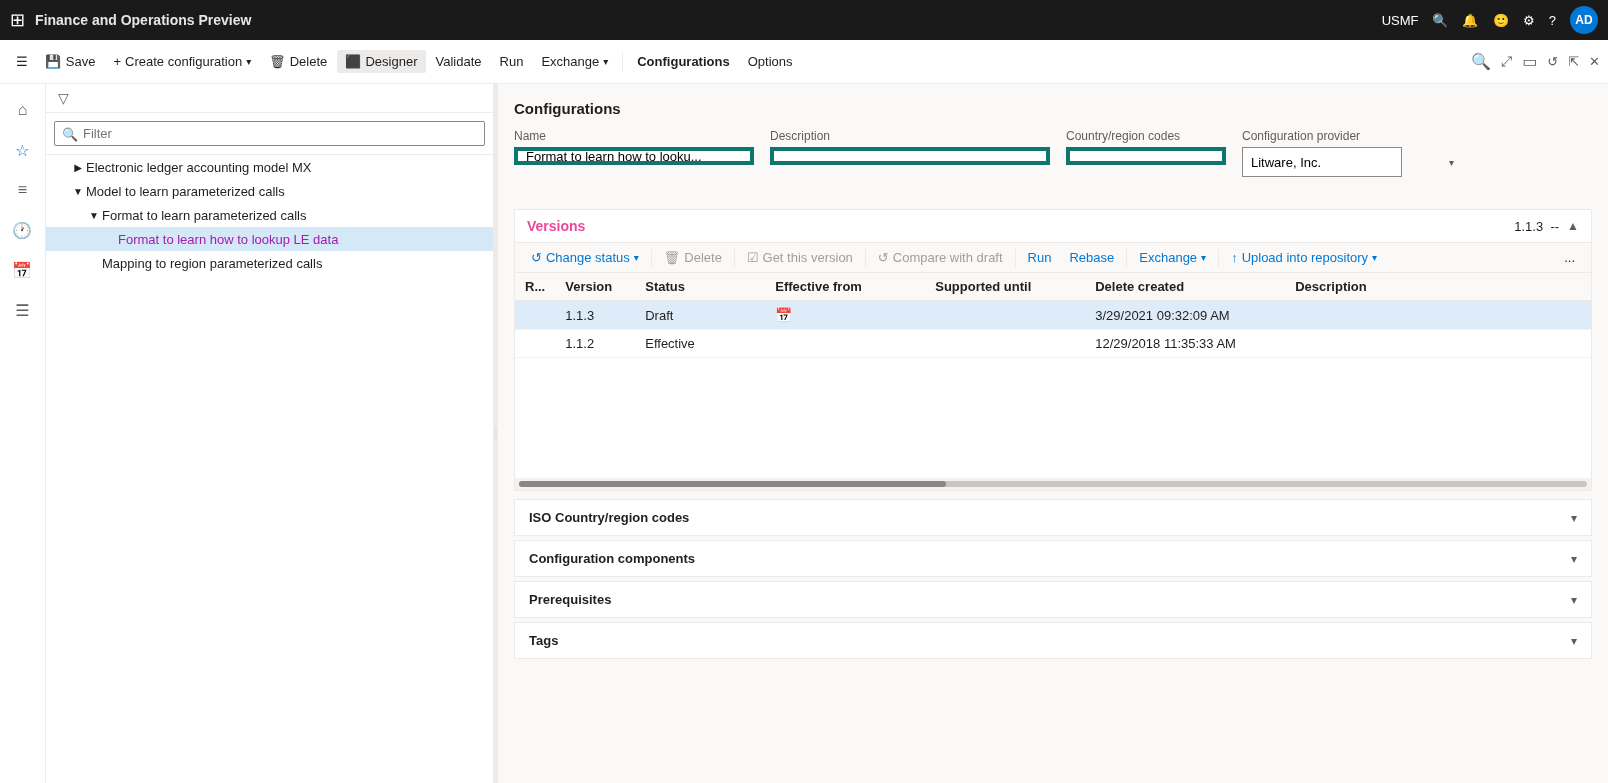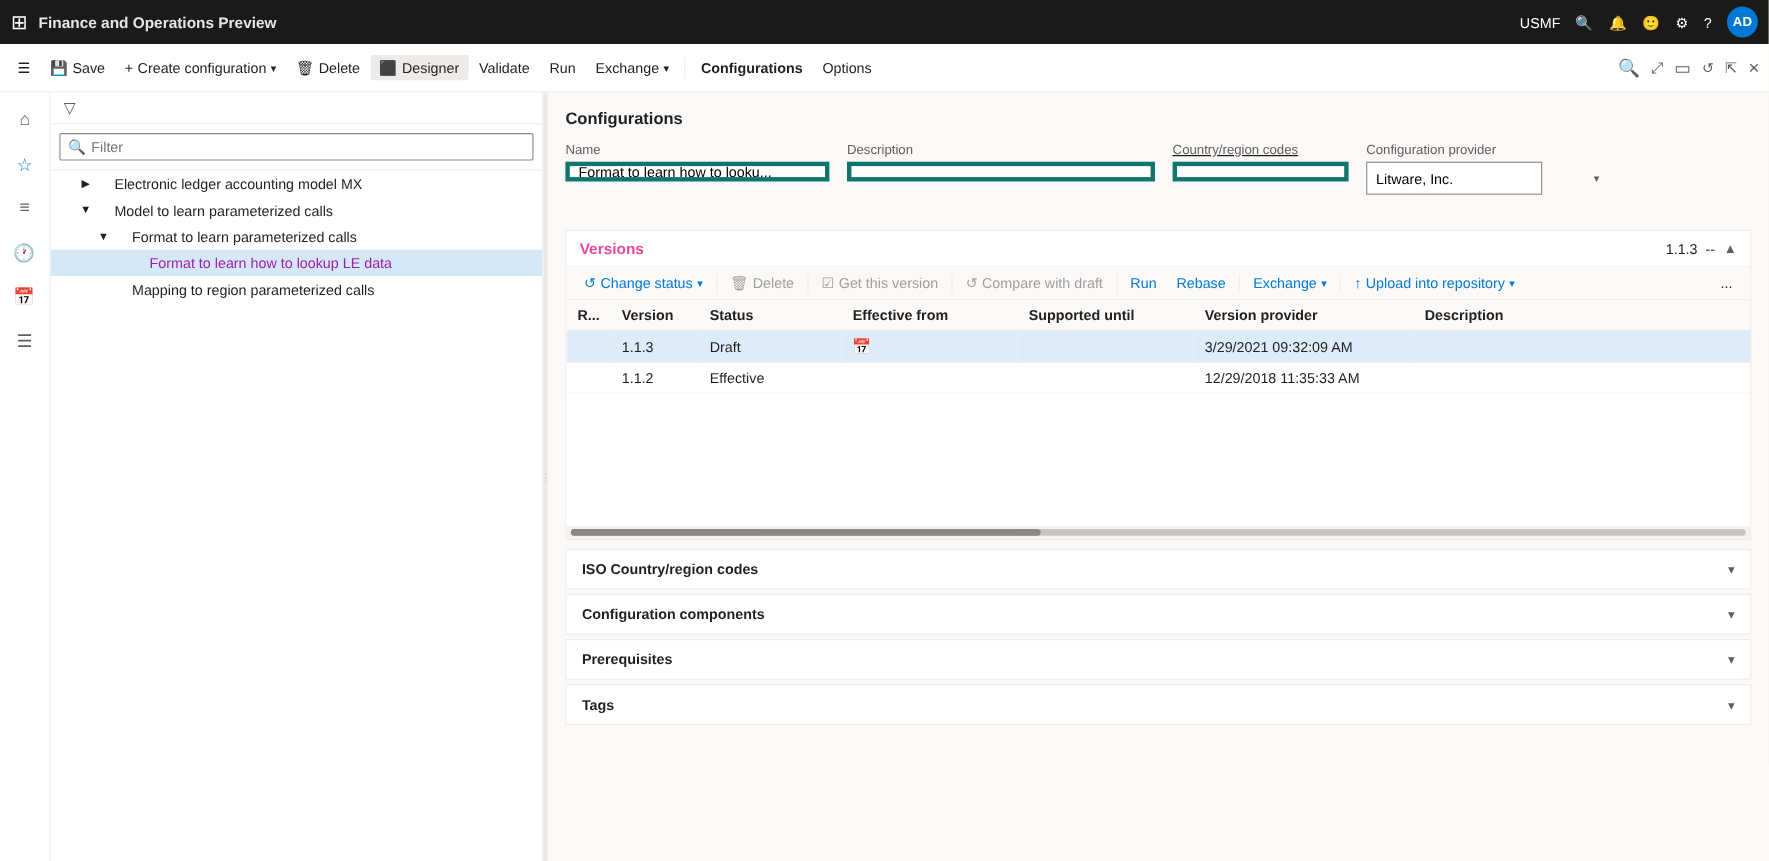--- a/index.html
+++ b/index.html
@@ -98,21 +98,21 @@
     .tree-item {
       display: flex; align-items: center;
       padding: 4px 8px; cursor: pointer; color: #201f1e;
       user-select: none;
     }
     .tree-item.selected { background: #d5e8f7; color: #0078d4; }
     .tree-toggle { width: 16px; height: 16px; display: flex; align-items: center; justify-content: center; font-size: 10px; cursor: pointer; flex-shrink: 0; }
     .tree-indent-1 { padding-left: 24px; }
     .tree-indent-2 { padding-left: 40px; }
     .tree-indent-3 { padding-left: 56px; }
-    .tree-label { font-size: 13px; margin-left: 18px; }
+    .tree-label { font-size: 13px; }
     .tree-item.selected .tree-label { color: #a21caf; font-weight: 400; }
 
     
     .resize-handle {
       width: 4px; background: #edebe9; cursor: col-resize;
       display: flex; align-items: center; justify-content: center; color: #c8c6c4;
       font-size: 10px;
     }
 
     
@@ -133,21 +133,21 @@
     }
     .form-select-wrap { position: relative; display: flex; align-items: center; }
     .form-select {
       border: 1px solid #8a8886; padding: 4px 28px 4px 8px;
       font-size: 13px; background: white; height: 30px; outline: none;
       appearance: none; cursor: pointer; min-width: 160px;
     }
     .form-select-arrow { position: absolute; right: 8px; top: 50%; transform: translateY(-50%); font-size: 10px; color: #605e5c; pointer-events: none; }
     .field-name { width: 240px; }
     .field-description { width: 280px; }
-    .field-country { width: 160px; text-decoration: underline; }
+    .field-country { width: 160px; }
     .field-provider { width: 220px; }
 
     
     .versions-section {
       background: white;
       border: 1px solid #edebe9;
       margin-bottom: 8px;
     }
     .versions-header {
       display: flex; align-items: center; justify-content: space-between;
@@ -416,21 +416,21 @@
 
       <div style="overflow-x:auto;">
         <table class="versions-table">
           <thead>
             <tr>
               <th class="col-r"><span>R...</span></th>
               <th class="col-version"><span>Version</span></th>
               <th class="col-status"><span>Status</span></th>
               <th class="col-effective"><span>Effective from</span></th>
               <th class="col-supported"><span>Supported until</span></th>
-              <th class="col-created"><span>Version provider</span></th>
+              <th class="col-created"><span>Delete created</span></th>
               <th class="col-desc"><span>Description</span></th>
             </tr>
           </thead>
           <tbody>
             <tr class="selected-row">
               <td></td>
               <td><span>1.1.3</span></td>
               <td><span>Draft</span></td>
               <td>
                 <span class="calendar-icon">📅</span>

